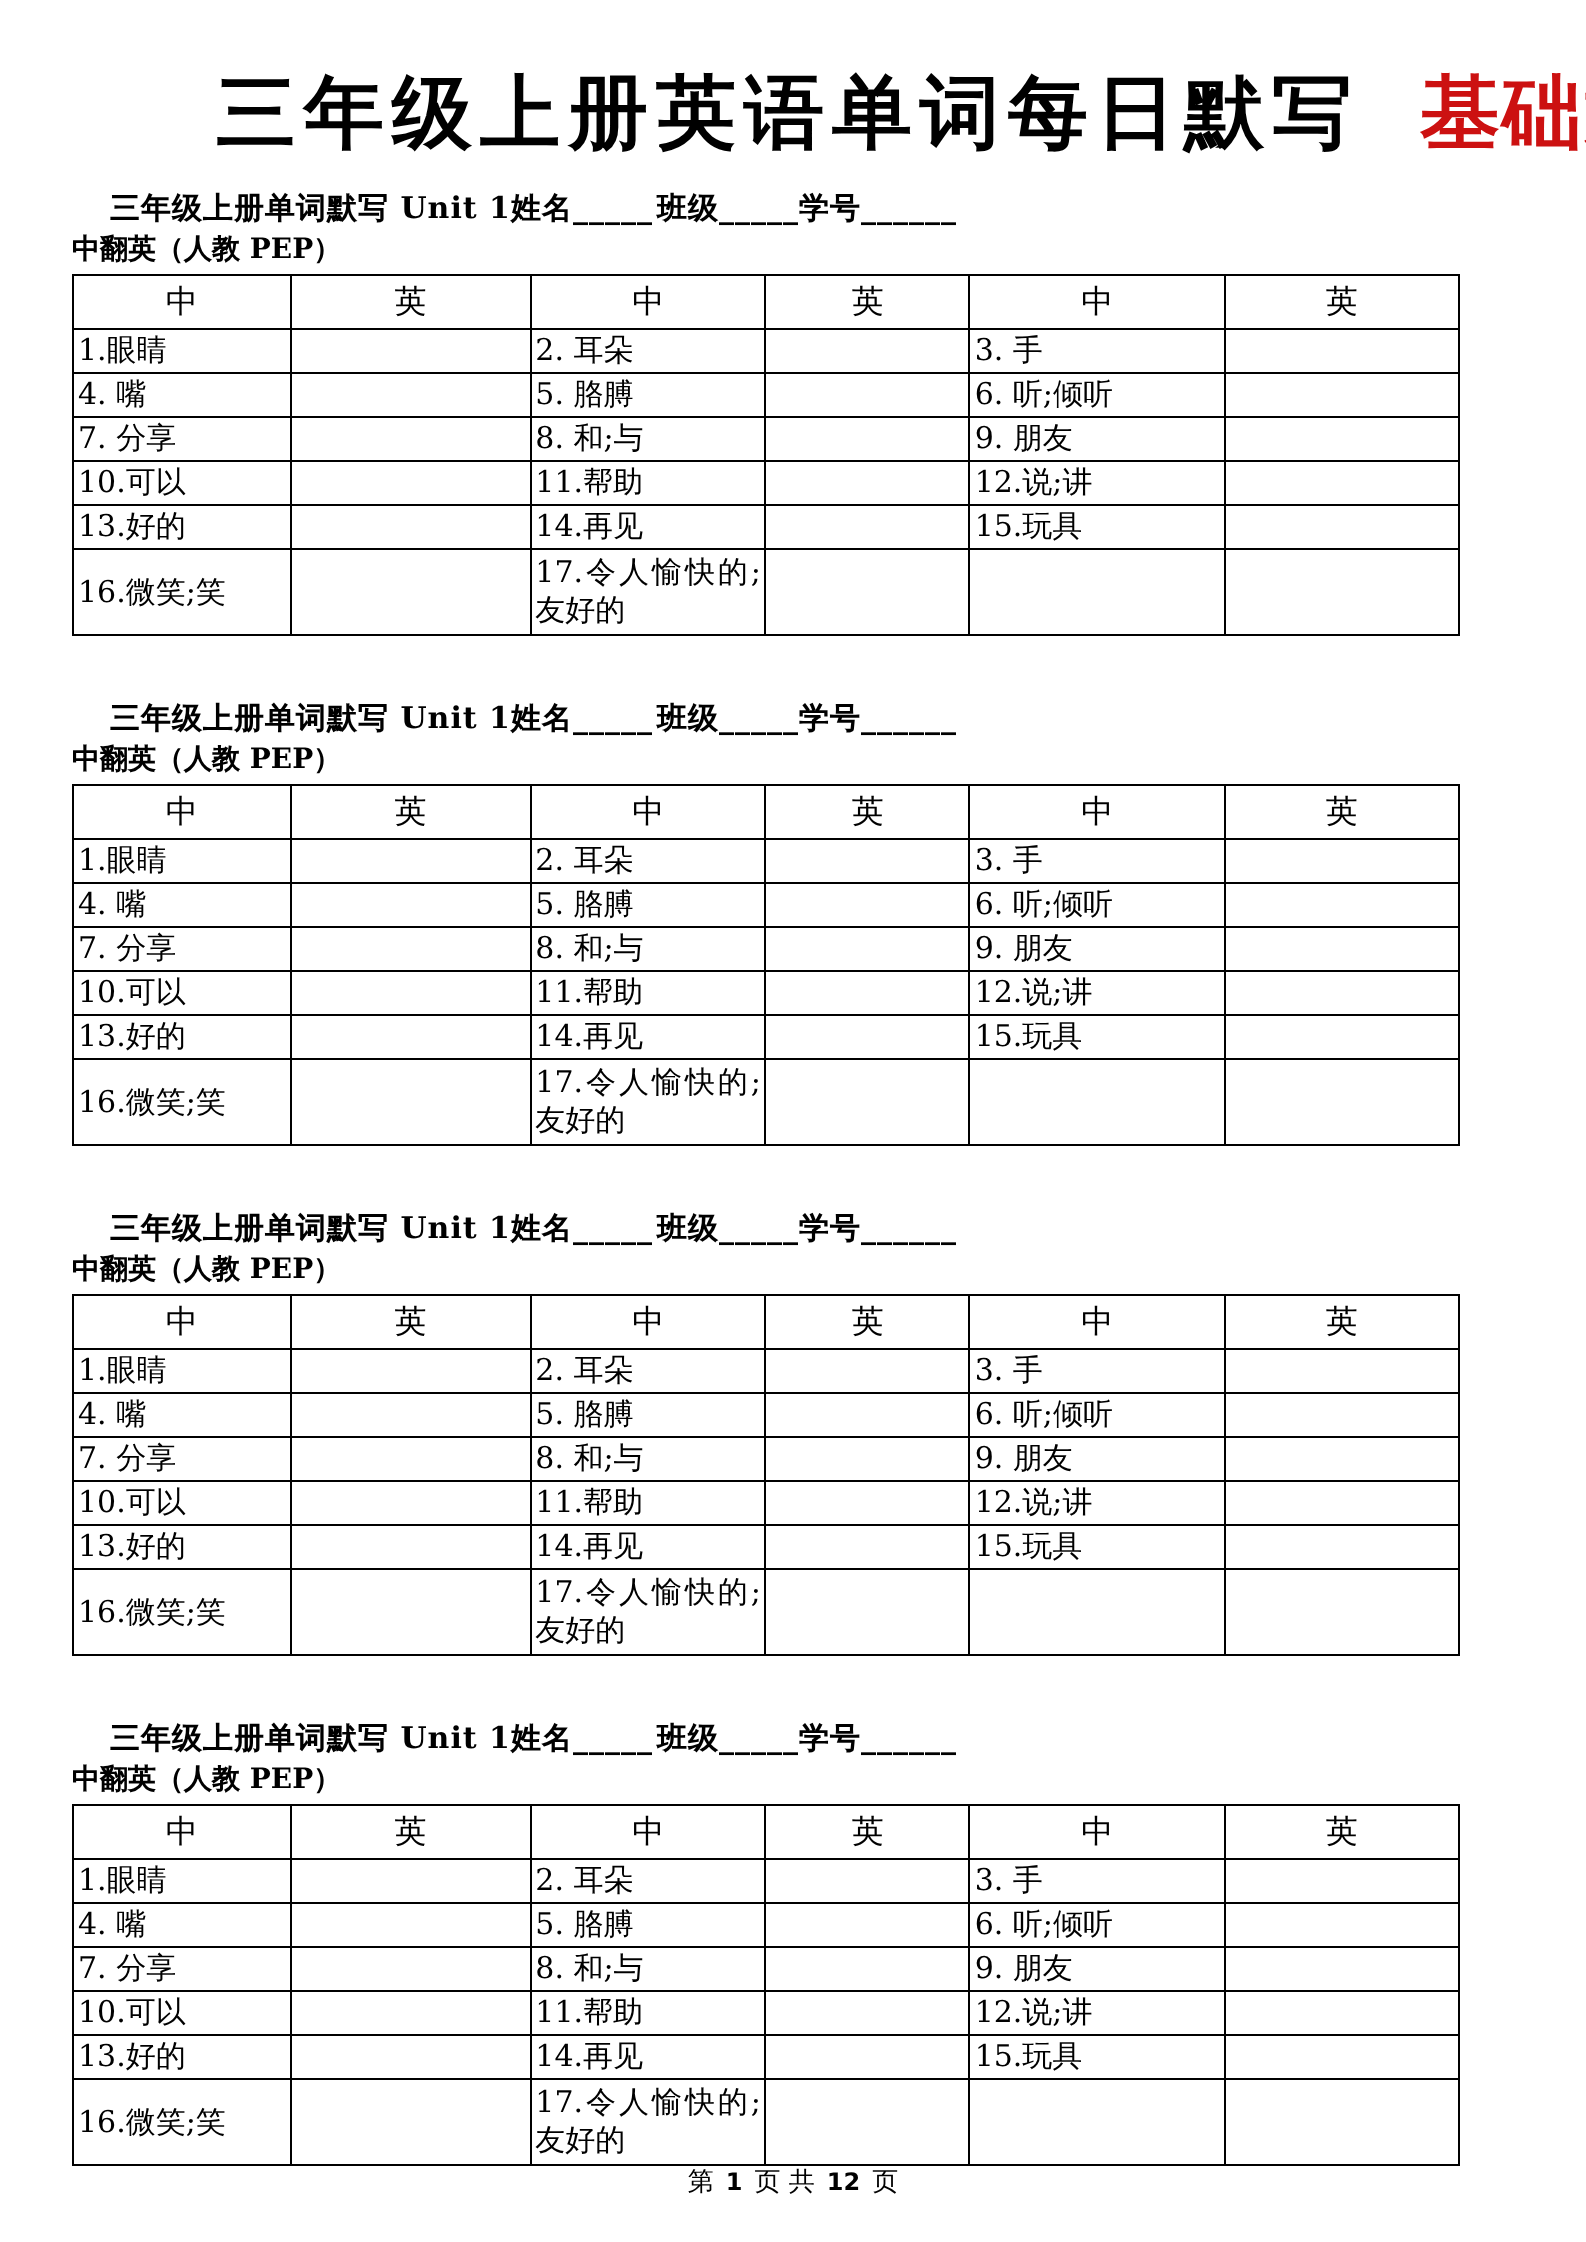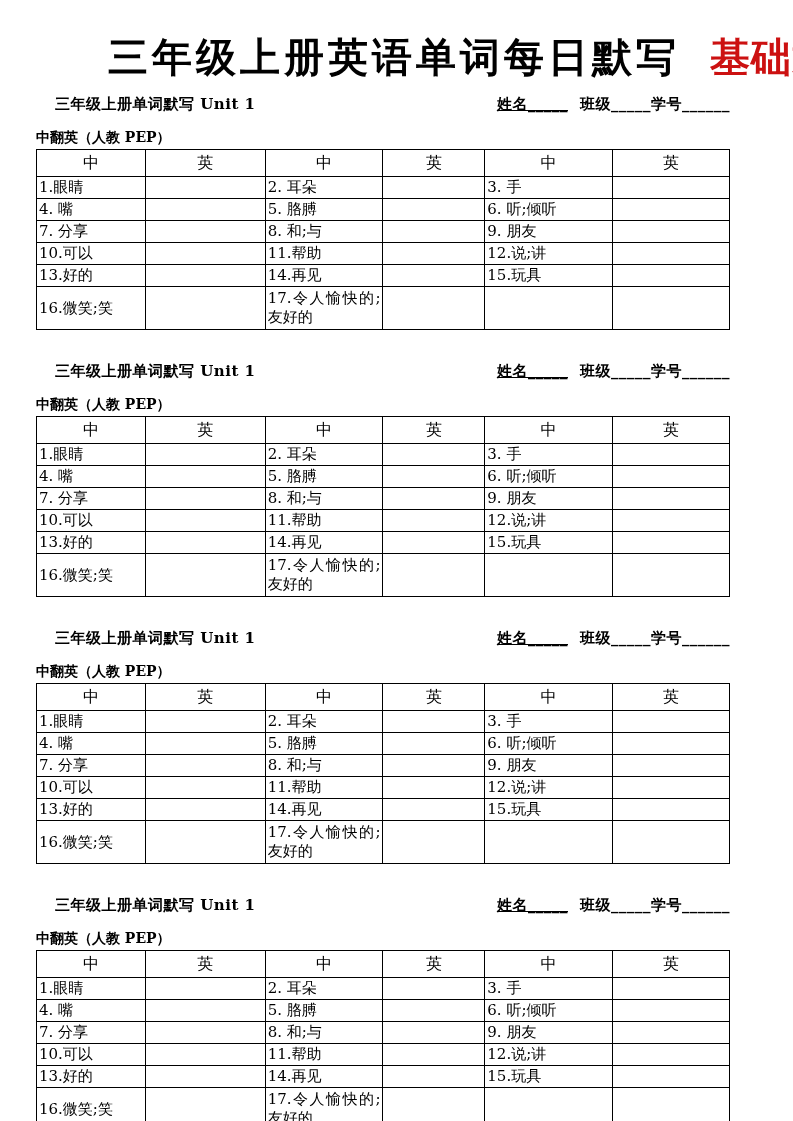--- a/index.html
+++ b/index.html
@@ -32,34 +32,34 @@
     font-weight: bold;
     letter-spacing: 1px;
     margin-left: 30px;
     color: #cc1111;
   }
   
   .sections { margin-top: 12px; padding-left: 36px; padding-right: 63px; }
   .section { margin-bottom: 31px; }
   .sec-head {
     display: flex;
-    justify-content: space-between;
+    justify-content: flex-start;
     align-items: flex-end;
     font-weight: bold;
     font-size: 15px;
     line-height: 20px;
   }
   .sec-head-left { padding-left: 19px; letter-spacing: 0.5px; }
   .sec-head-right { letter-spacing: 0.5px; }
-  .sec-head-right .gap-after { margin-right: 12px; text-decoration: underline; }
+  .sec-head-right .gap-after { margin-right: 2px; }
   .subtitle {
     font-weight: bold;
     font-size: 14px;
     line-height: 18px;
-    margin-top: 14px;
+    margin-top: 2px;
   }
   table.vocab {
     width: 100%;
     border-collapse: collapse;
     table-layout: fixed;
     margin-top: 3px;
   }
   table.vocab col.c1 { width: 15.7%; }
   table.vocab col.c2 { width: 17.3%; }
   table.vocab col.c3 { width: 17.0%; }
@@ -434,14 +434,17 @@
               <td></td>
               <td></td>
               <td></td>
             </tr>
           </tbody>
       </table>
     </div>
 
   </div>
 
+  <div class="footer">
+    <span>第</span><span class="num">1</span><span>页 共</span><span class="num">12</span><span>页</span>
+  </div>
 
 </div>
 
 </body></html>

